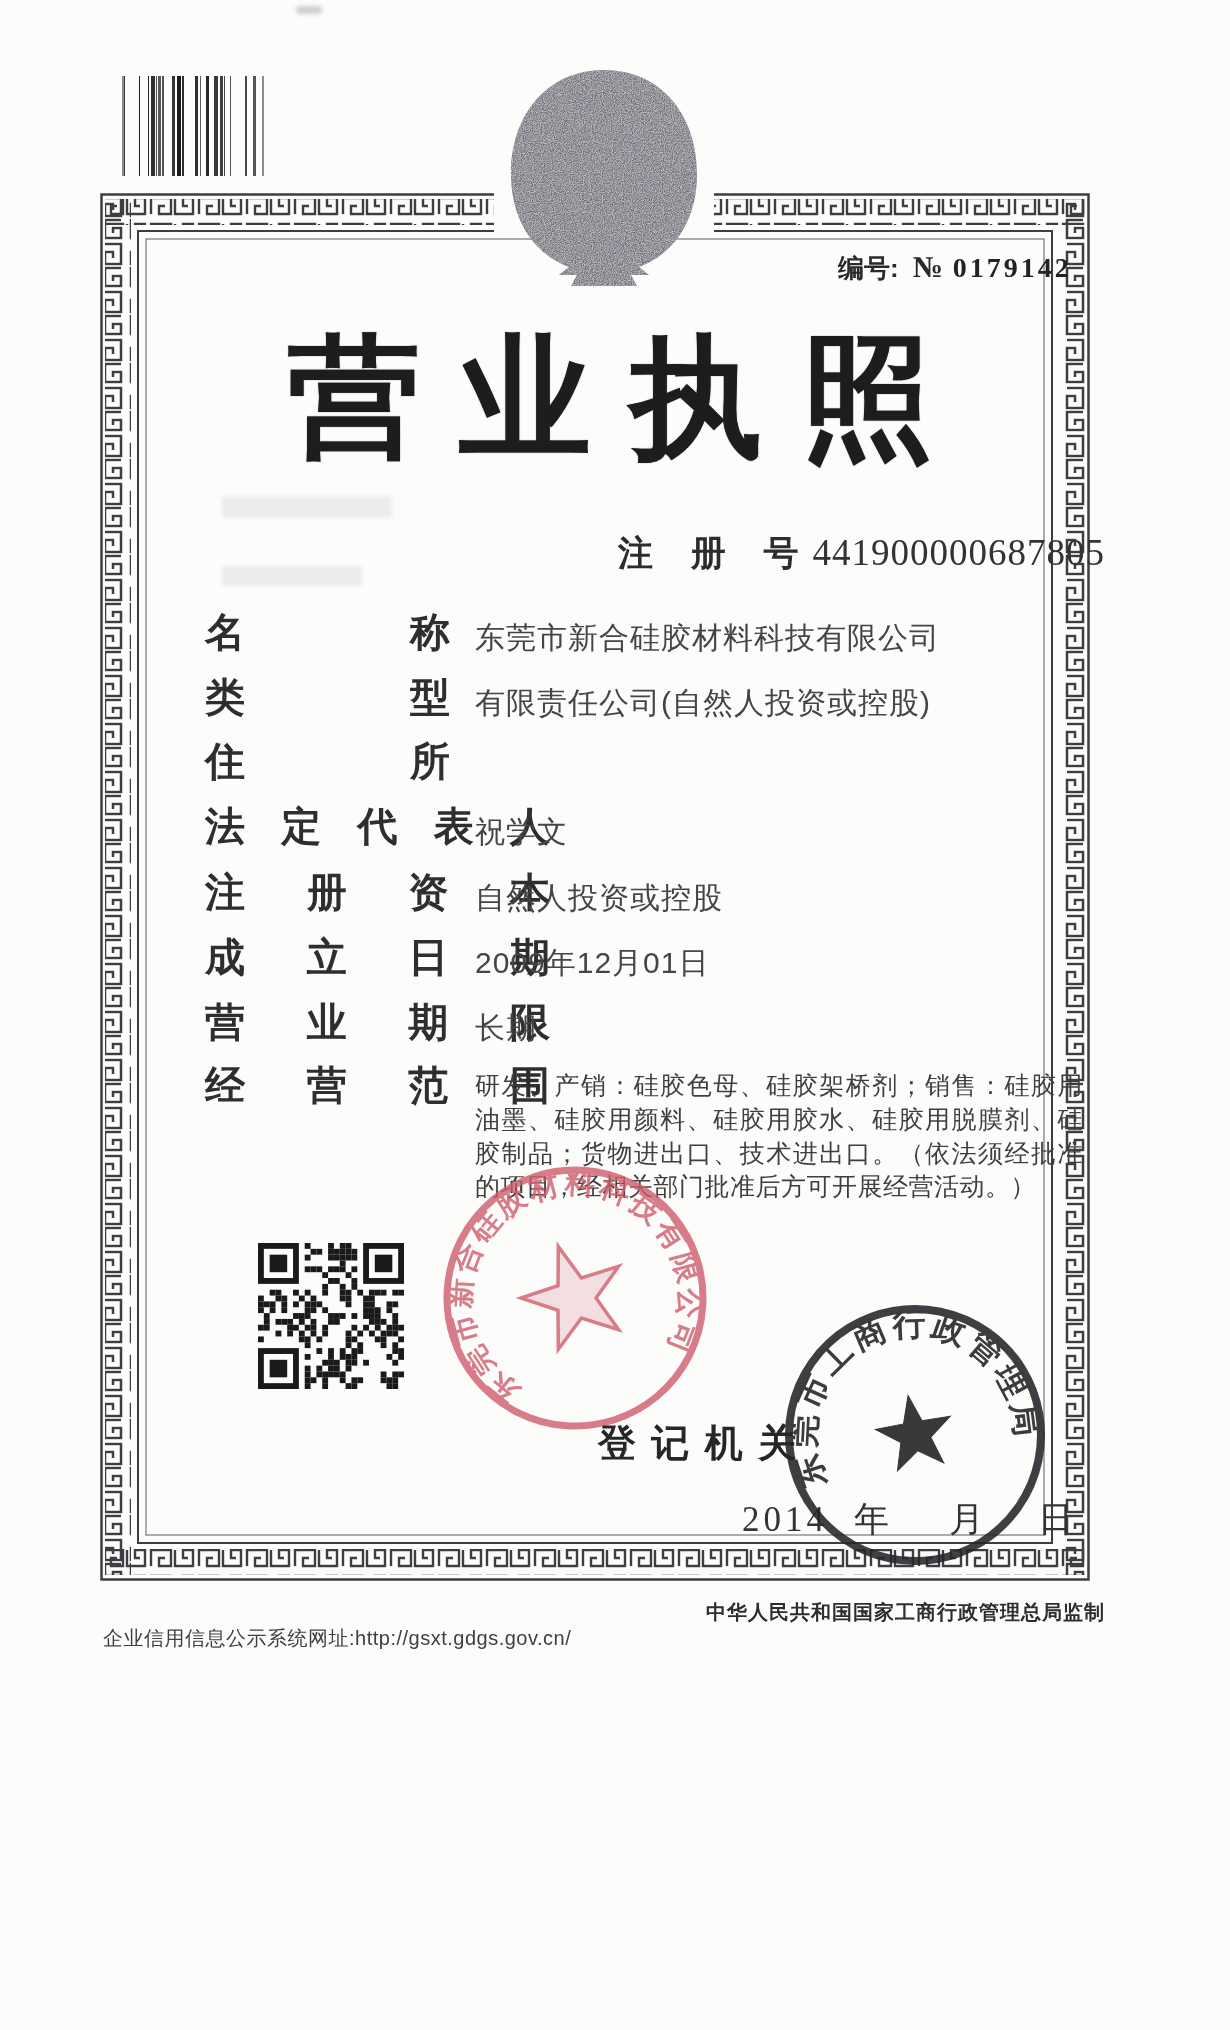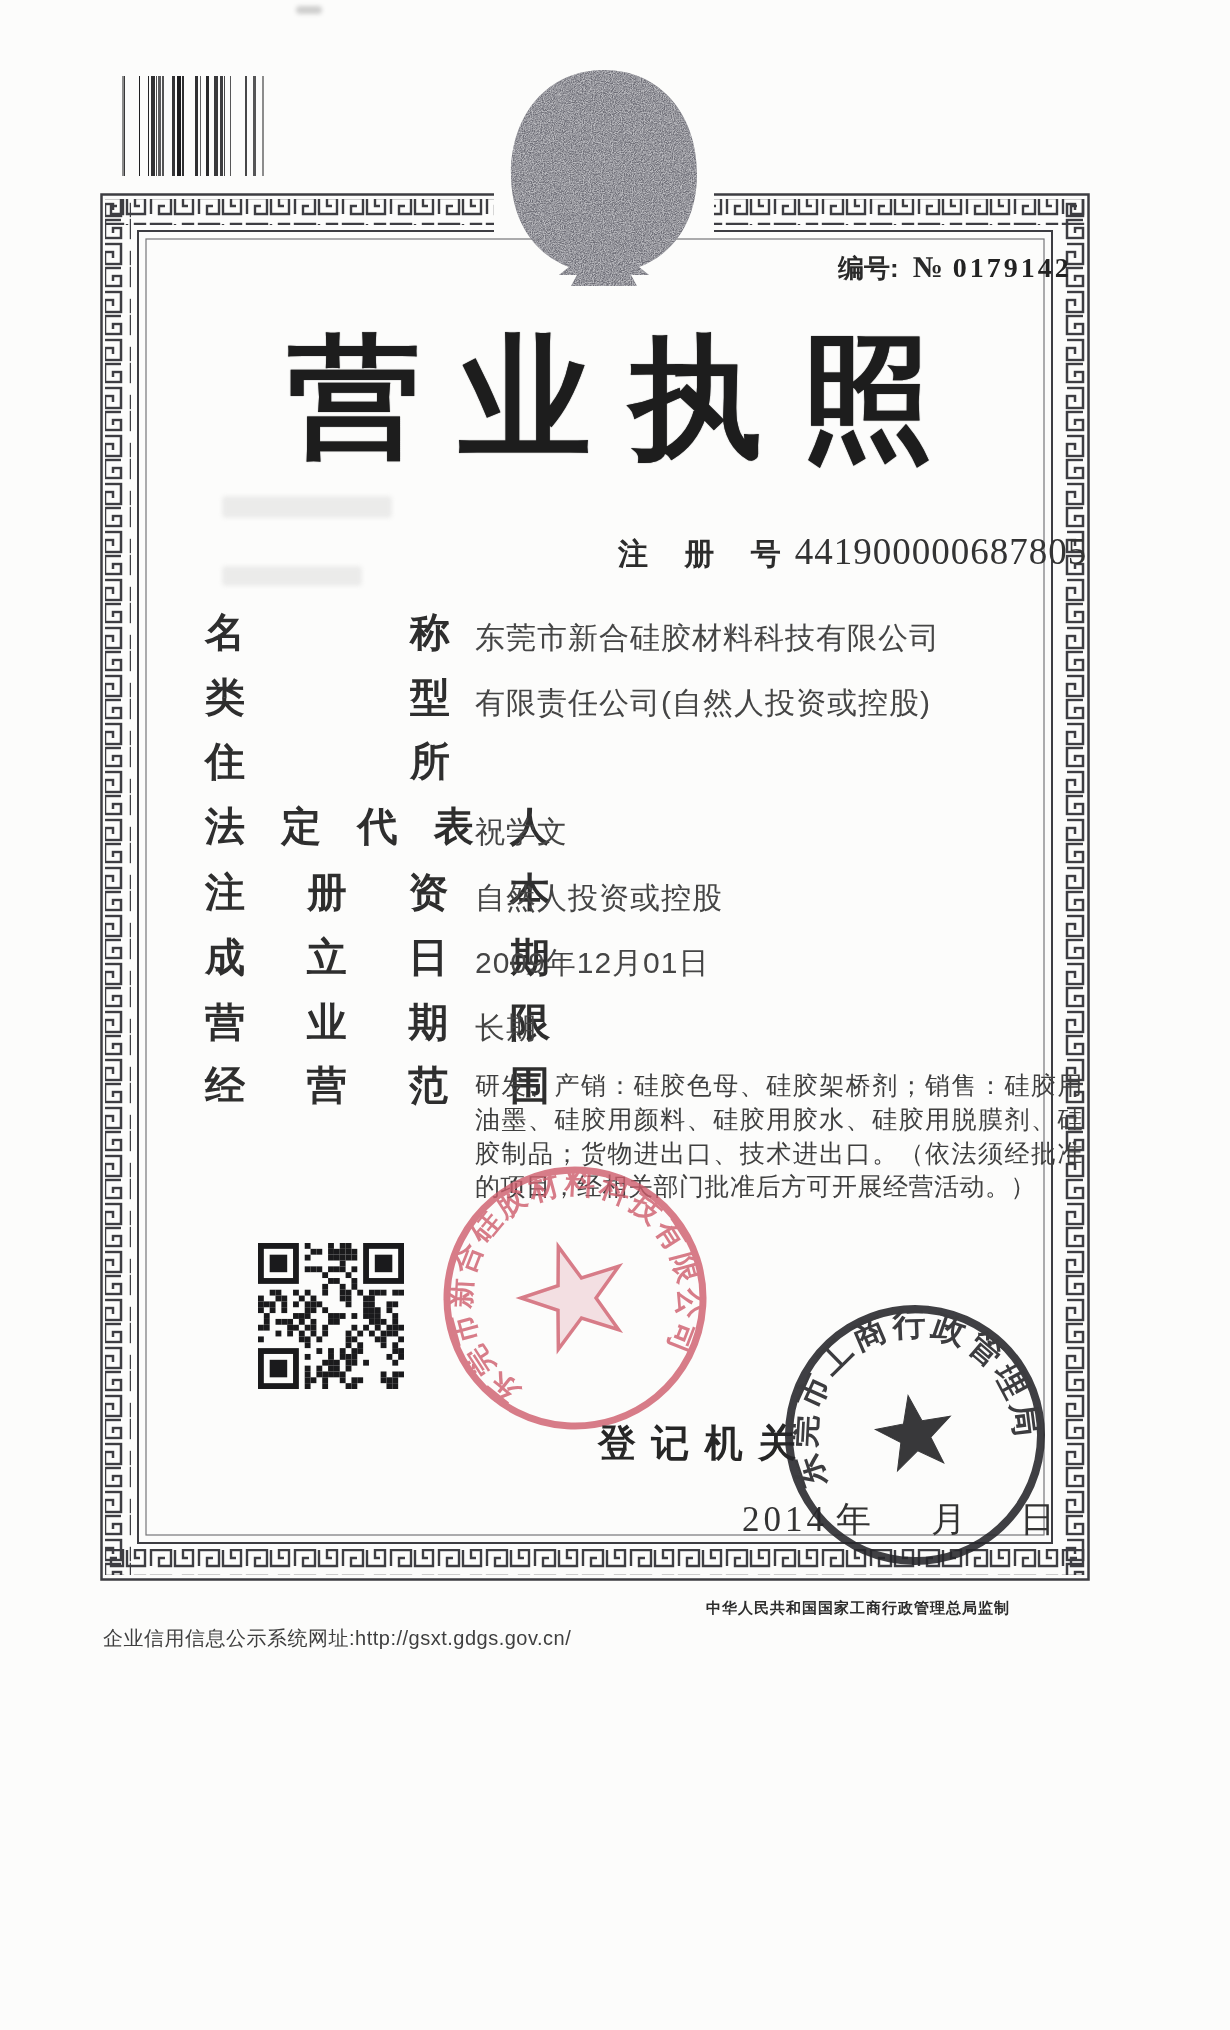--- a/index.html
+++ b/index.html
@@ -12,44 +12,44 @@
   .serial .numero{font-family:"Liberation Serif",serif;font-weight:700;font-size:30px;margin:0 10px 0 14px;}
   .serial .num{font-family:"Liberation Serif",serif;font-size:28px;letter-spacing:3px;color:#222;}
 
   
   .title{left:288px;top:322px;width:645px;display:flex;justify-content:space-between;
          font-size:132px;font-weight:900;color:#1d1d1d;line-height:1.15;
          text-shadow:0 0 1px #333;}
 
   
   .regline{left:618px;top:530px;display:flex;align-items:baseline;white-space:nowrap;}
-  .regline .rlab{font-size:30px;font-weight:600;letter-spacing:14px;color:#2c2c2c;}
+  .regline .rlab{font-size:35px;font-weight:600;letter-spacing:14px;color:#2c2c2c;}
   .regline .rval{font-family:"Liberation Serif",serif;font-size:37px;color:#333;letter-spacing:1px;}
 
   
   .row{position:absolute;left:205px;width:1000px;height:52px;}
   .lab{display:flex;justify-content:space-between;font-size:40px;font-weight:600;color:#2e2e2e;line-height:1.1;}
   .lab.narrow{width:245px;}
   .lab.wide{width:345px;}
   .val{position:absolute;left:270px;top:8px;font-size:30px;color:#454545;white-space:nowrap;letter-spacing:1px;}
   .r1{top:610px;} .r2{top:675px;} .r3{top:739px;} .r4{top:804px;}
   .r5{top:870px;} .r6{top:935px;} .r7{top:1000px;} .r8{top:1063px;}
   .scope{left:475px;top:1069px;width:608px;font-size:25px;line-height:1.35;color:#3f3f3f;
          text-align:justify;letter-spacing:0.5px;}
 
   
   .registry{left:598px;top:1418px;width:198px;display:flex;justify-content:space-between;
             font-size:38px;font-weight:600;color:#262626;}
   .dateline{left:742px;top:1496px;font-size:35px;color:#333;white-space:nowrap;}
-  .dateline .yr{font-family:"Liberation Serif",serif;letter-spacing:4px;margin-right:8px;}
+  .dateline .yr{font-family:"Liberation Serif",serif;letter-spacing:4px;margin-right:26px;}
   .dateline .u2{margin-left:60px;} .dateline .u3{margin-left:54px;}
 
   
   .footL{left:103px;top:1601px;font-size:20px;color:#3f3f3f;letter-spacing:0.5px;margin-top:24px;}
-  .footR{left:706px;top:1599px;font-size:15px;font-weight:600;color:#2d2d2d;letter-spacing:1px;}
+  .footR{left:706px;top:1599px;font-size:20px;font-weight:600;color:#2d2d2d;letter-spacing:1px;}
 
   
   .smudge{position:absolute;background:#8a8a8a;opacity:0.14;filter:blur(2px);border-radius:4px;}
 </style>
 </head>
 <body>
 
 <div class="page">
 
   <svg class="abs" style="left:122px;top:72px;" width="143" height="108" viewBox="0 0 143 108">

